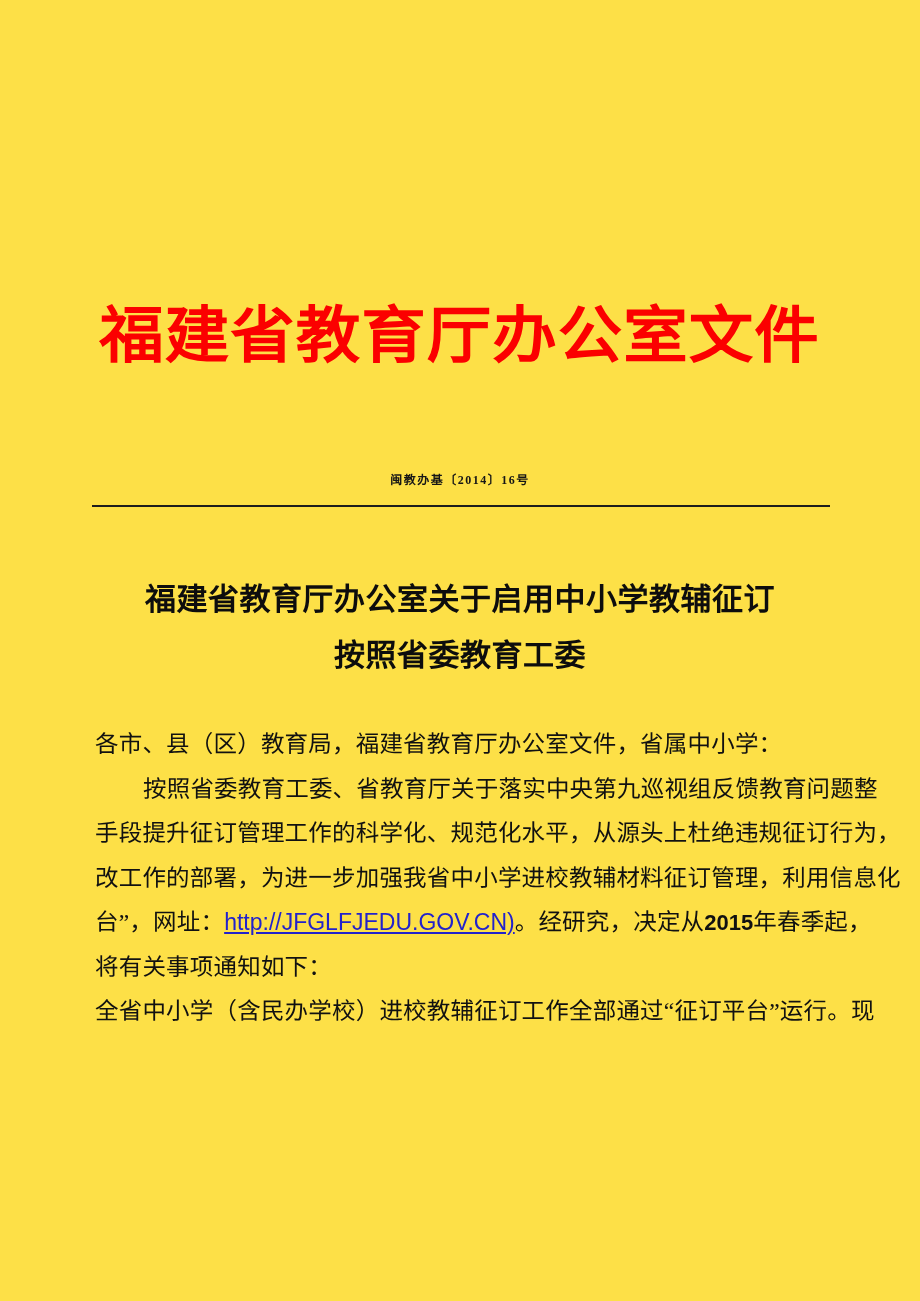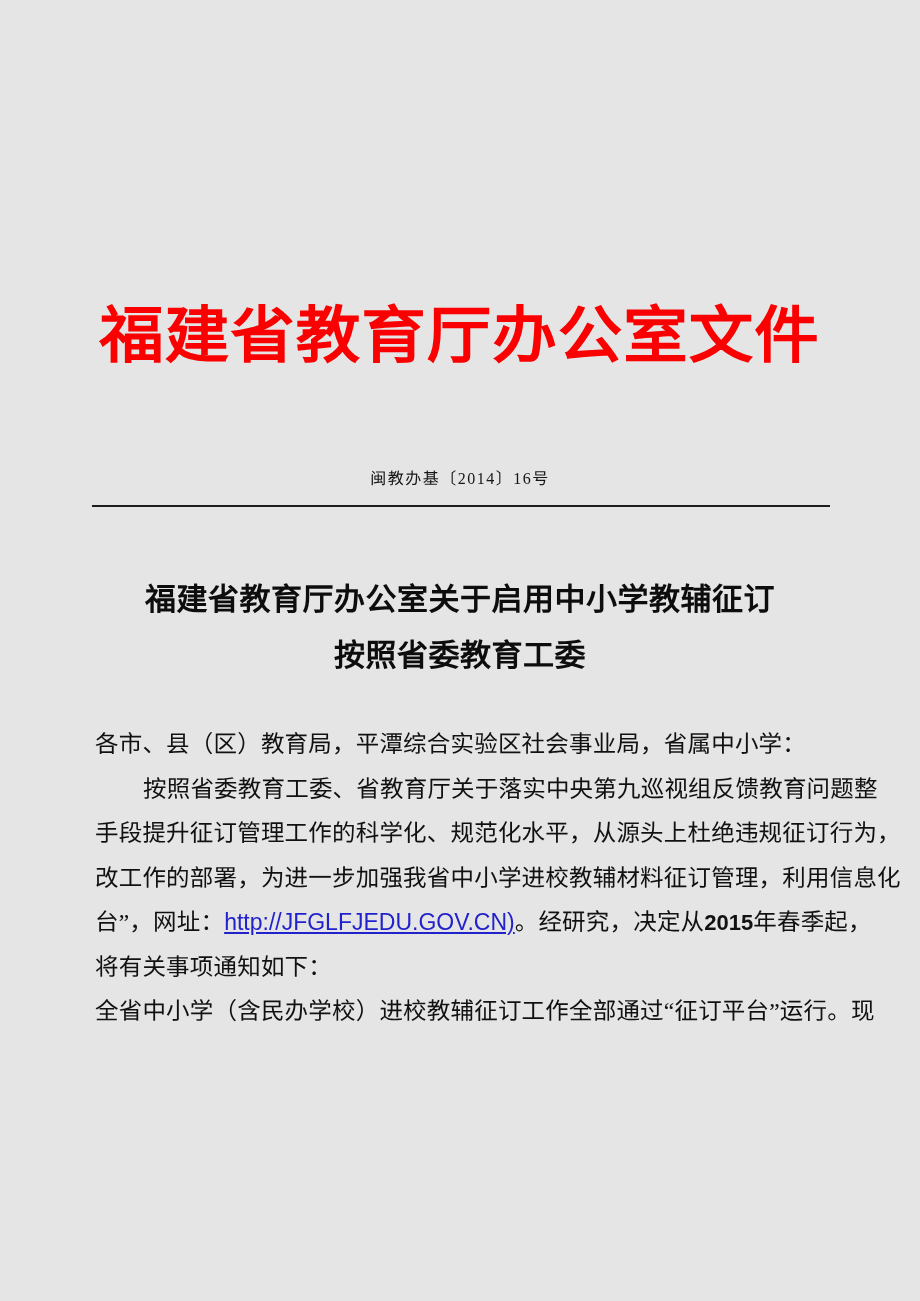--- a/index.html
+++ b/index.html
@@ -14,21 +14,21 @@
     position: relative;
     overflow: hidden;
     font-family: "Liberation Serif", "DejaVu Serif", serif;
     color: #000000;
     -webkit-font-smoothing: antialiased;
   }
 
   .page {
     position: absolute;
     inset: 0;
-    background: #e5e5e5;
+    background: #fde047;
   }
 
   
   .masthead {
     position: absolute;
     left: 0;
     right: 0;
     top: 305px;
     text-align: center;
     line-height: 1;
@@ -50,22 +50,22 @@
     position: absolute;
     left: 0;
     right: 0;
     top: 471px;
     text-align: center;
     line-height: 1;
   }
   .docnum-text {
     display: inline-block;
     font-family: "Liberation Serif", "DejaVu Serif", serif;
-    font-size: 16px;
-    font-weight: 400;
+    font-size: 12px;
+    font-weight: 700;
     color: #161616;
     letter-spacing: 1.5px;
     white-space: nowrap;
   }
 
   
   .rule {
     position: absolute;
     left: 92px;
     width: 738px;
@@ -139,21 +139,21 @@
 
   <div class="rule"></div>
 
   <div class="doc-title">
     <span class="tline">福建省教育厅办公室关于启用中小学教辅征订</span>
     <span class="tline">按照省委教育工委</span>
   </div>
 
   <div class="body-block">
 
-    <span class="body-line">各市、县（区）教育局，平潭综合实验区社会事业局，省属中小学：</span>
+    <span class="body-line">各市、县（区）教育局，福建省教育厅办公室文件，省属中小学：</span>
 
     <span class="body-line indent">按照省委教育工委、省教育厅关于落实中央第九巡视组反馈教育问题整</span>
 
     <span class="body-line">手段提升征订管理工作的科学化、规范化水平，从源头上杜绝违规征订行为，</span>
 
     <span class="body-line">改工作的部署，为进一步加强我省中小学进校教辅材料征订管理，利用信息化</span>
 
 
     <span class="body-line"><span>台”，网址：</span><a class="url-link" href="#">http://JFGLFJEDU.GOV.CN)</a><span>。经研究，决定从</span><span class="num-emph">2015</span><span>年春季起，</span></span>
 

